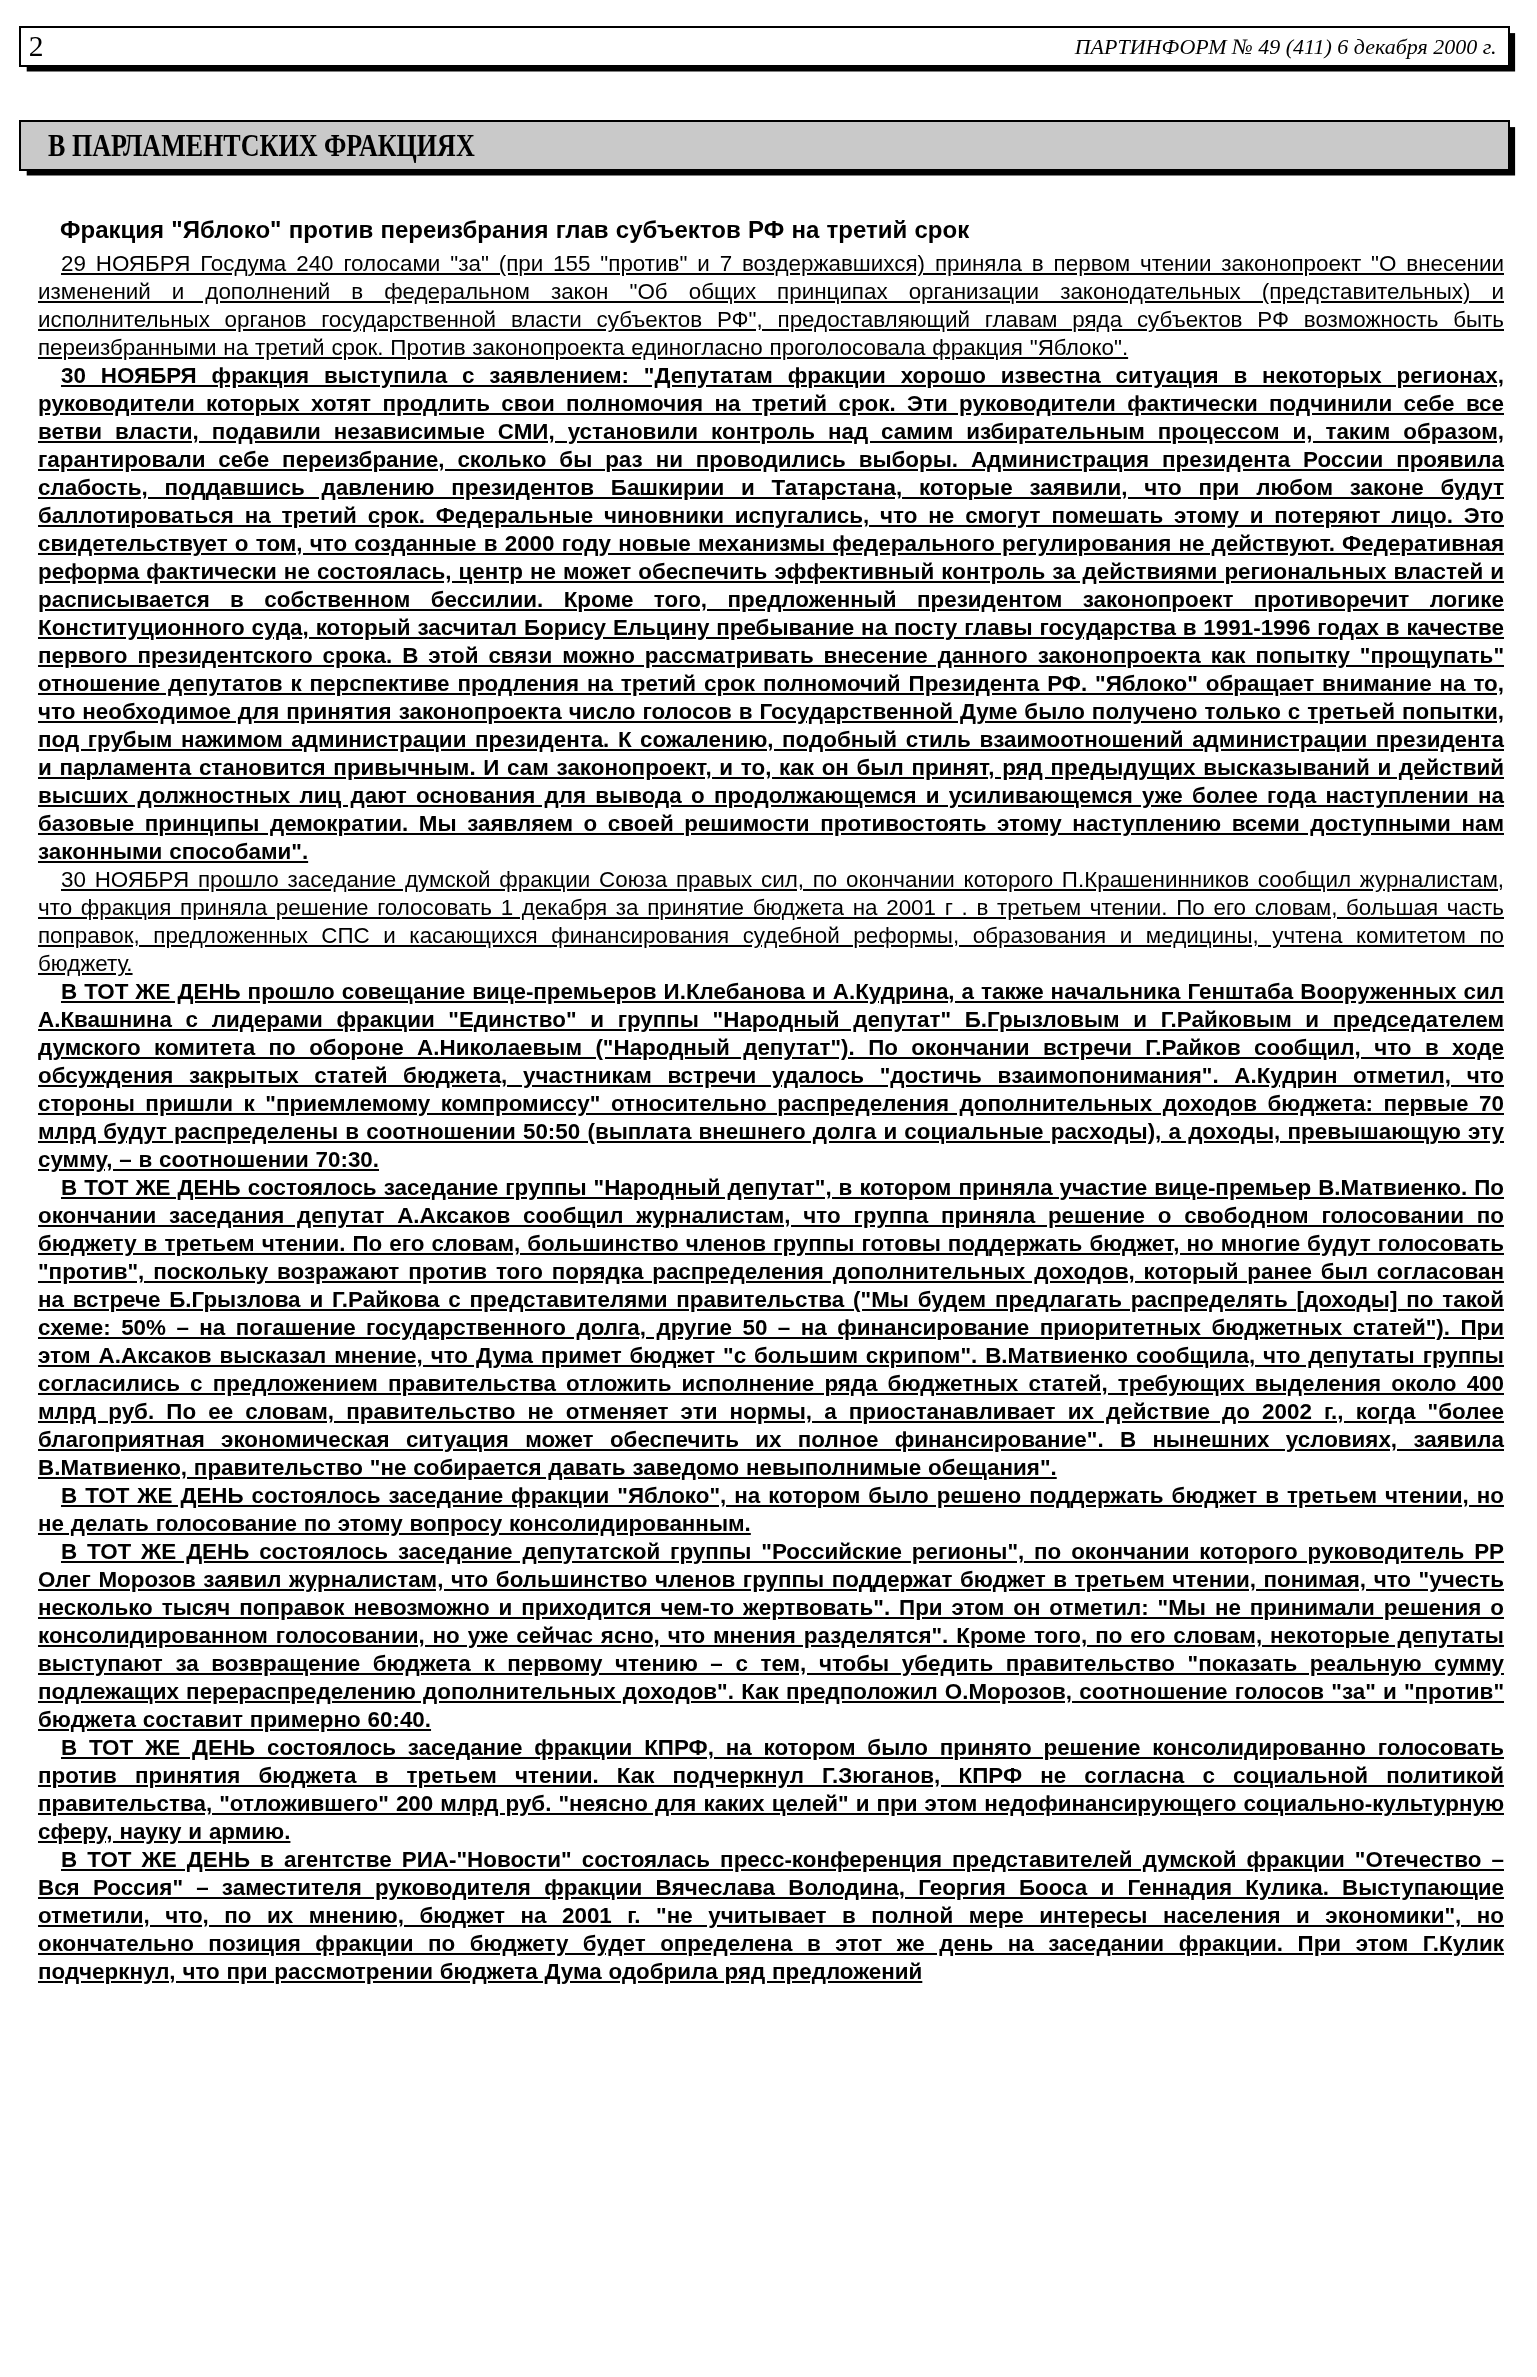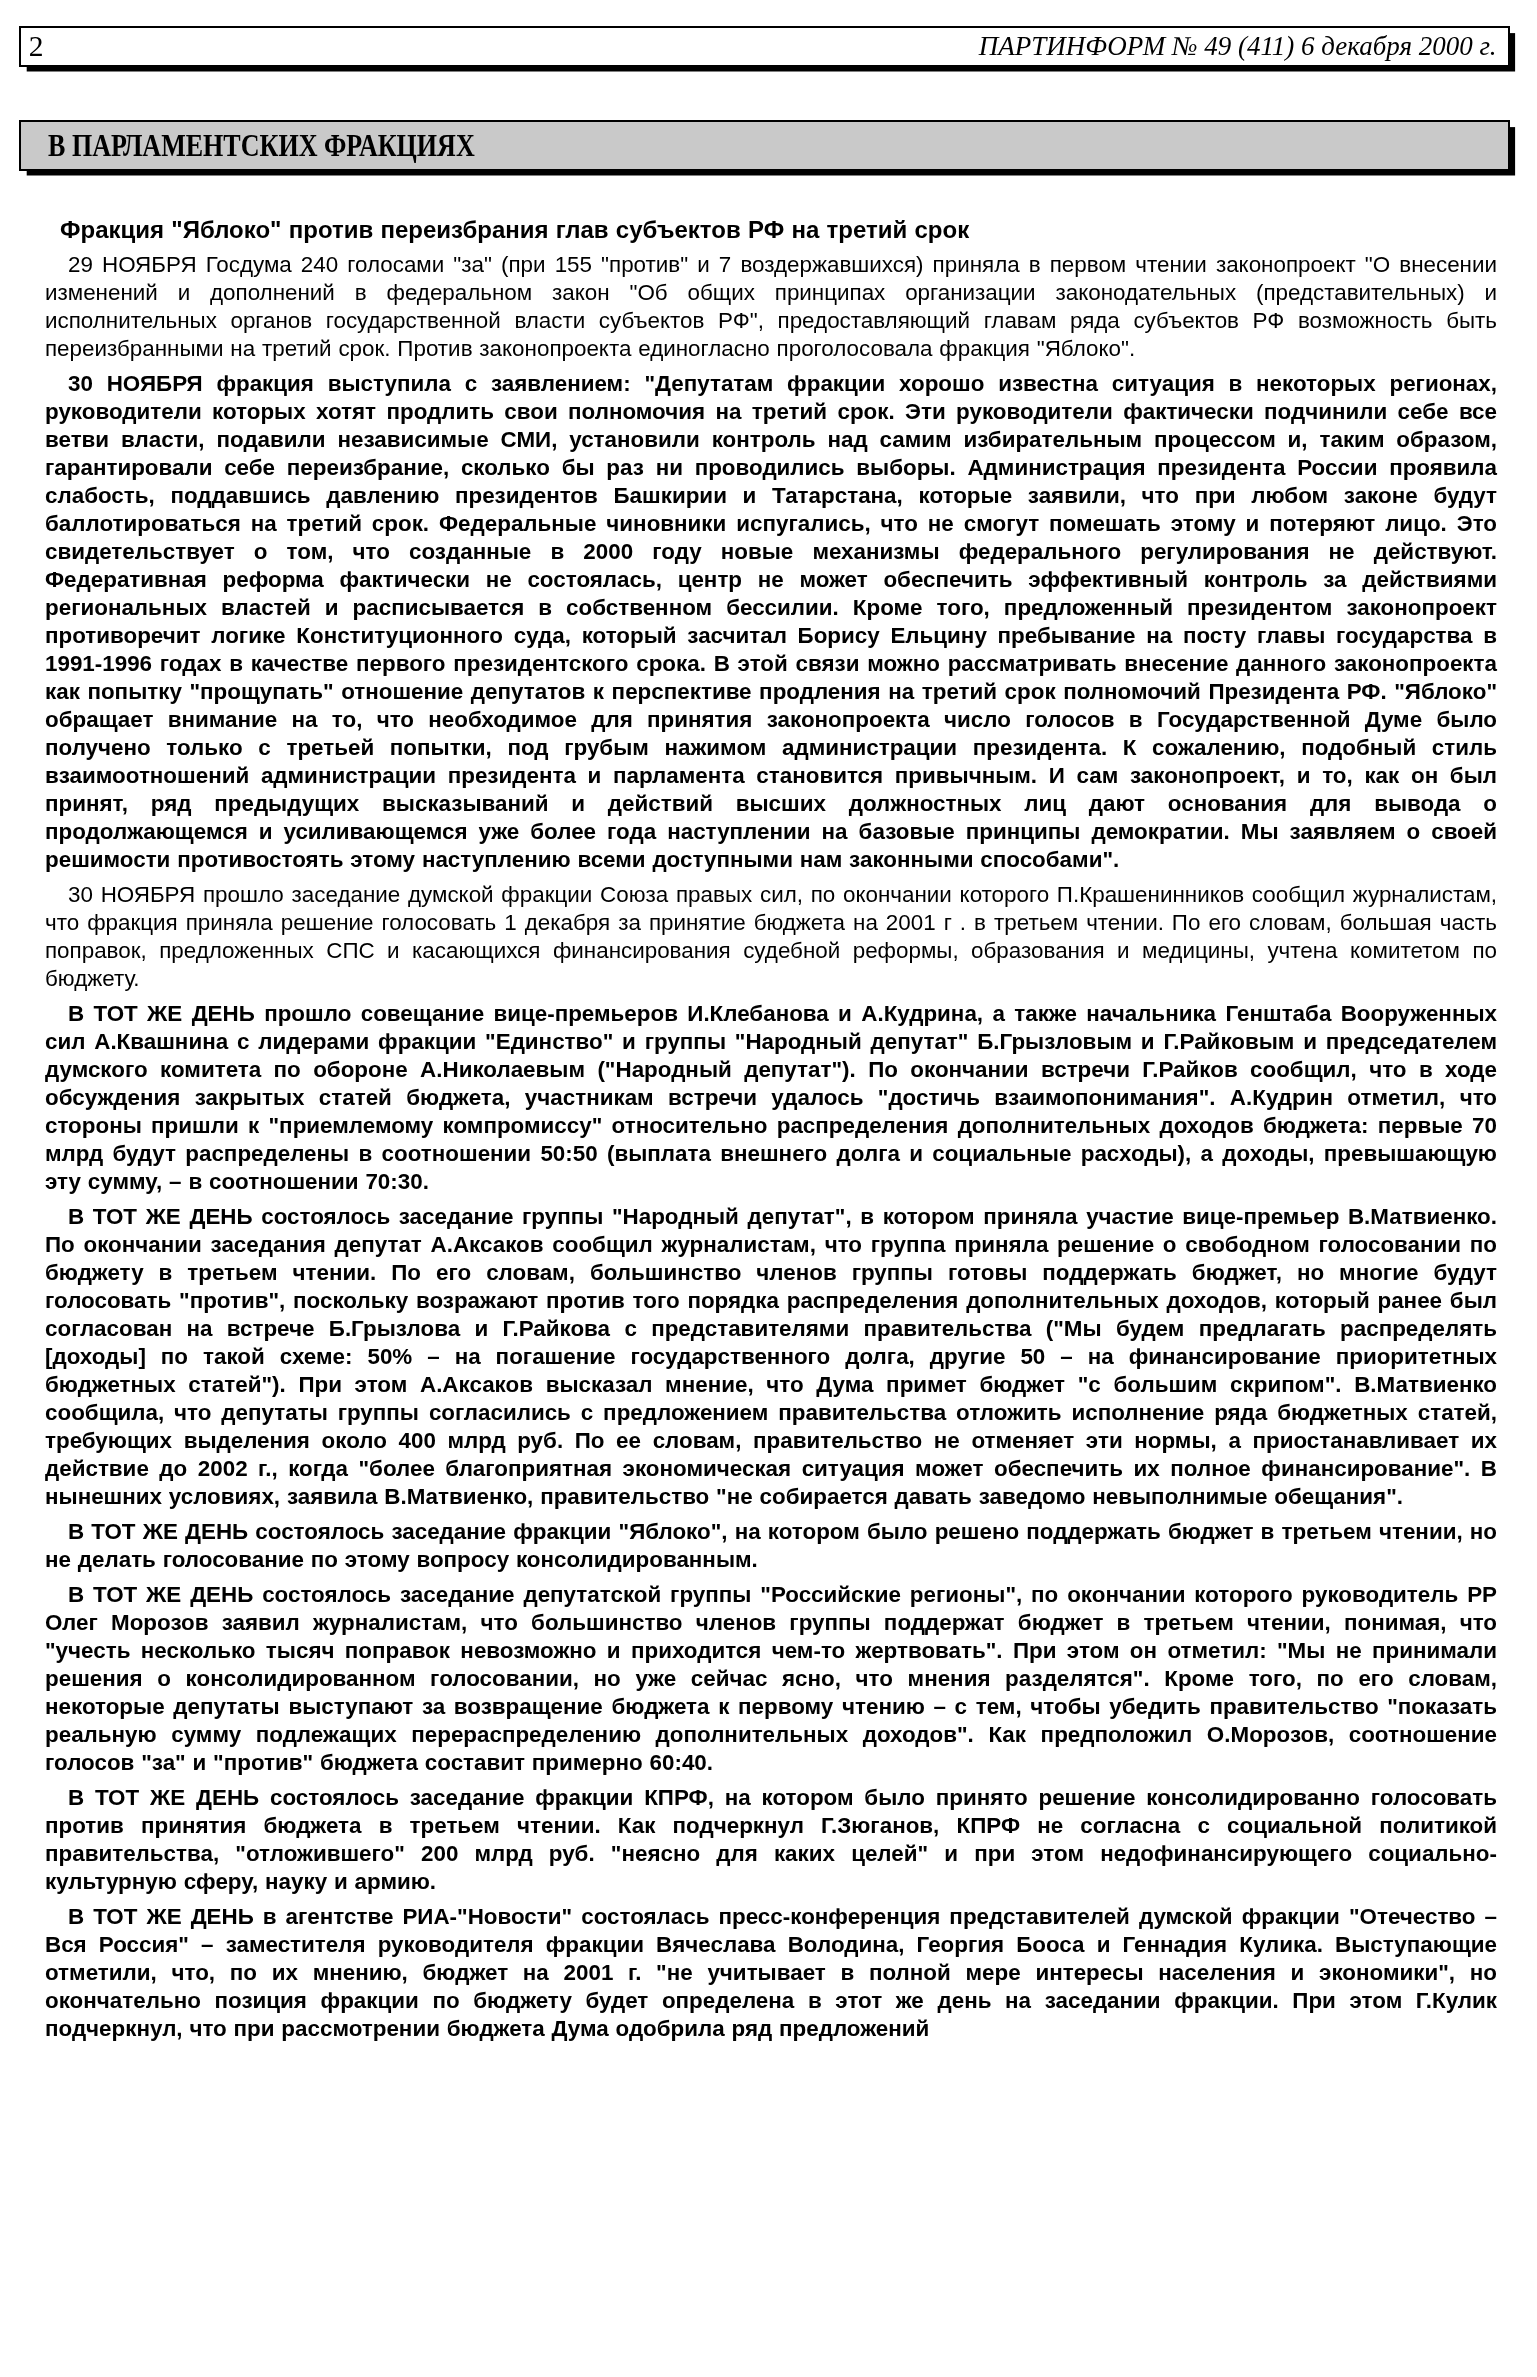--- a/index.html
+++ b/index.html
@@ -22,21 +22,21 @@
     display:flex; align-items:center; justify-content:space-between;
     padding:0 11.5px 0 7.7px;
   }
   .page-num {
     font-family:"Liberation Serif", serif;
     font-size:29.5px; line-height:1;
   }
   .issue {
     font-family:"Liberation Serif", serif;
     font-style:italic;
-    font-size:27px; line-height:1;
+    font-size:22px; line-height:1;
     white-space:nowrap;
   }
   
   .section-bar {
     position:absolute; left:19px; right:27px; top:120px;
     height:47px;
     border:2.6px solid #000;
     background:#c9c9c9;
     box-shadow:6.4px 5.8px 0 -1.3px #000;
     display:flex; align-items:center;
@@ -62,22 +62,23 @@
   h2.article-title {
     font-size:24px;
     line-height:28px;
     font-weight:bold;
     text-align:left;
     text-indent:22px;
     margin:19px 0 6.4px 0;
   }
   h2.article-title:first-child { margin-top:7.7px; }
   p.para {
-    margin:7px;
+    margin:0;
     text-indent:23px;
+    text-decoration:underline;
   }
   p.para.bold { font-weight:bold; }
 </style>
 </head>
 <body>
 
 <div class="page">
 
   <div class="header-bar">
     <span class="page-num">2</span>

